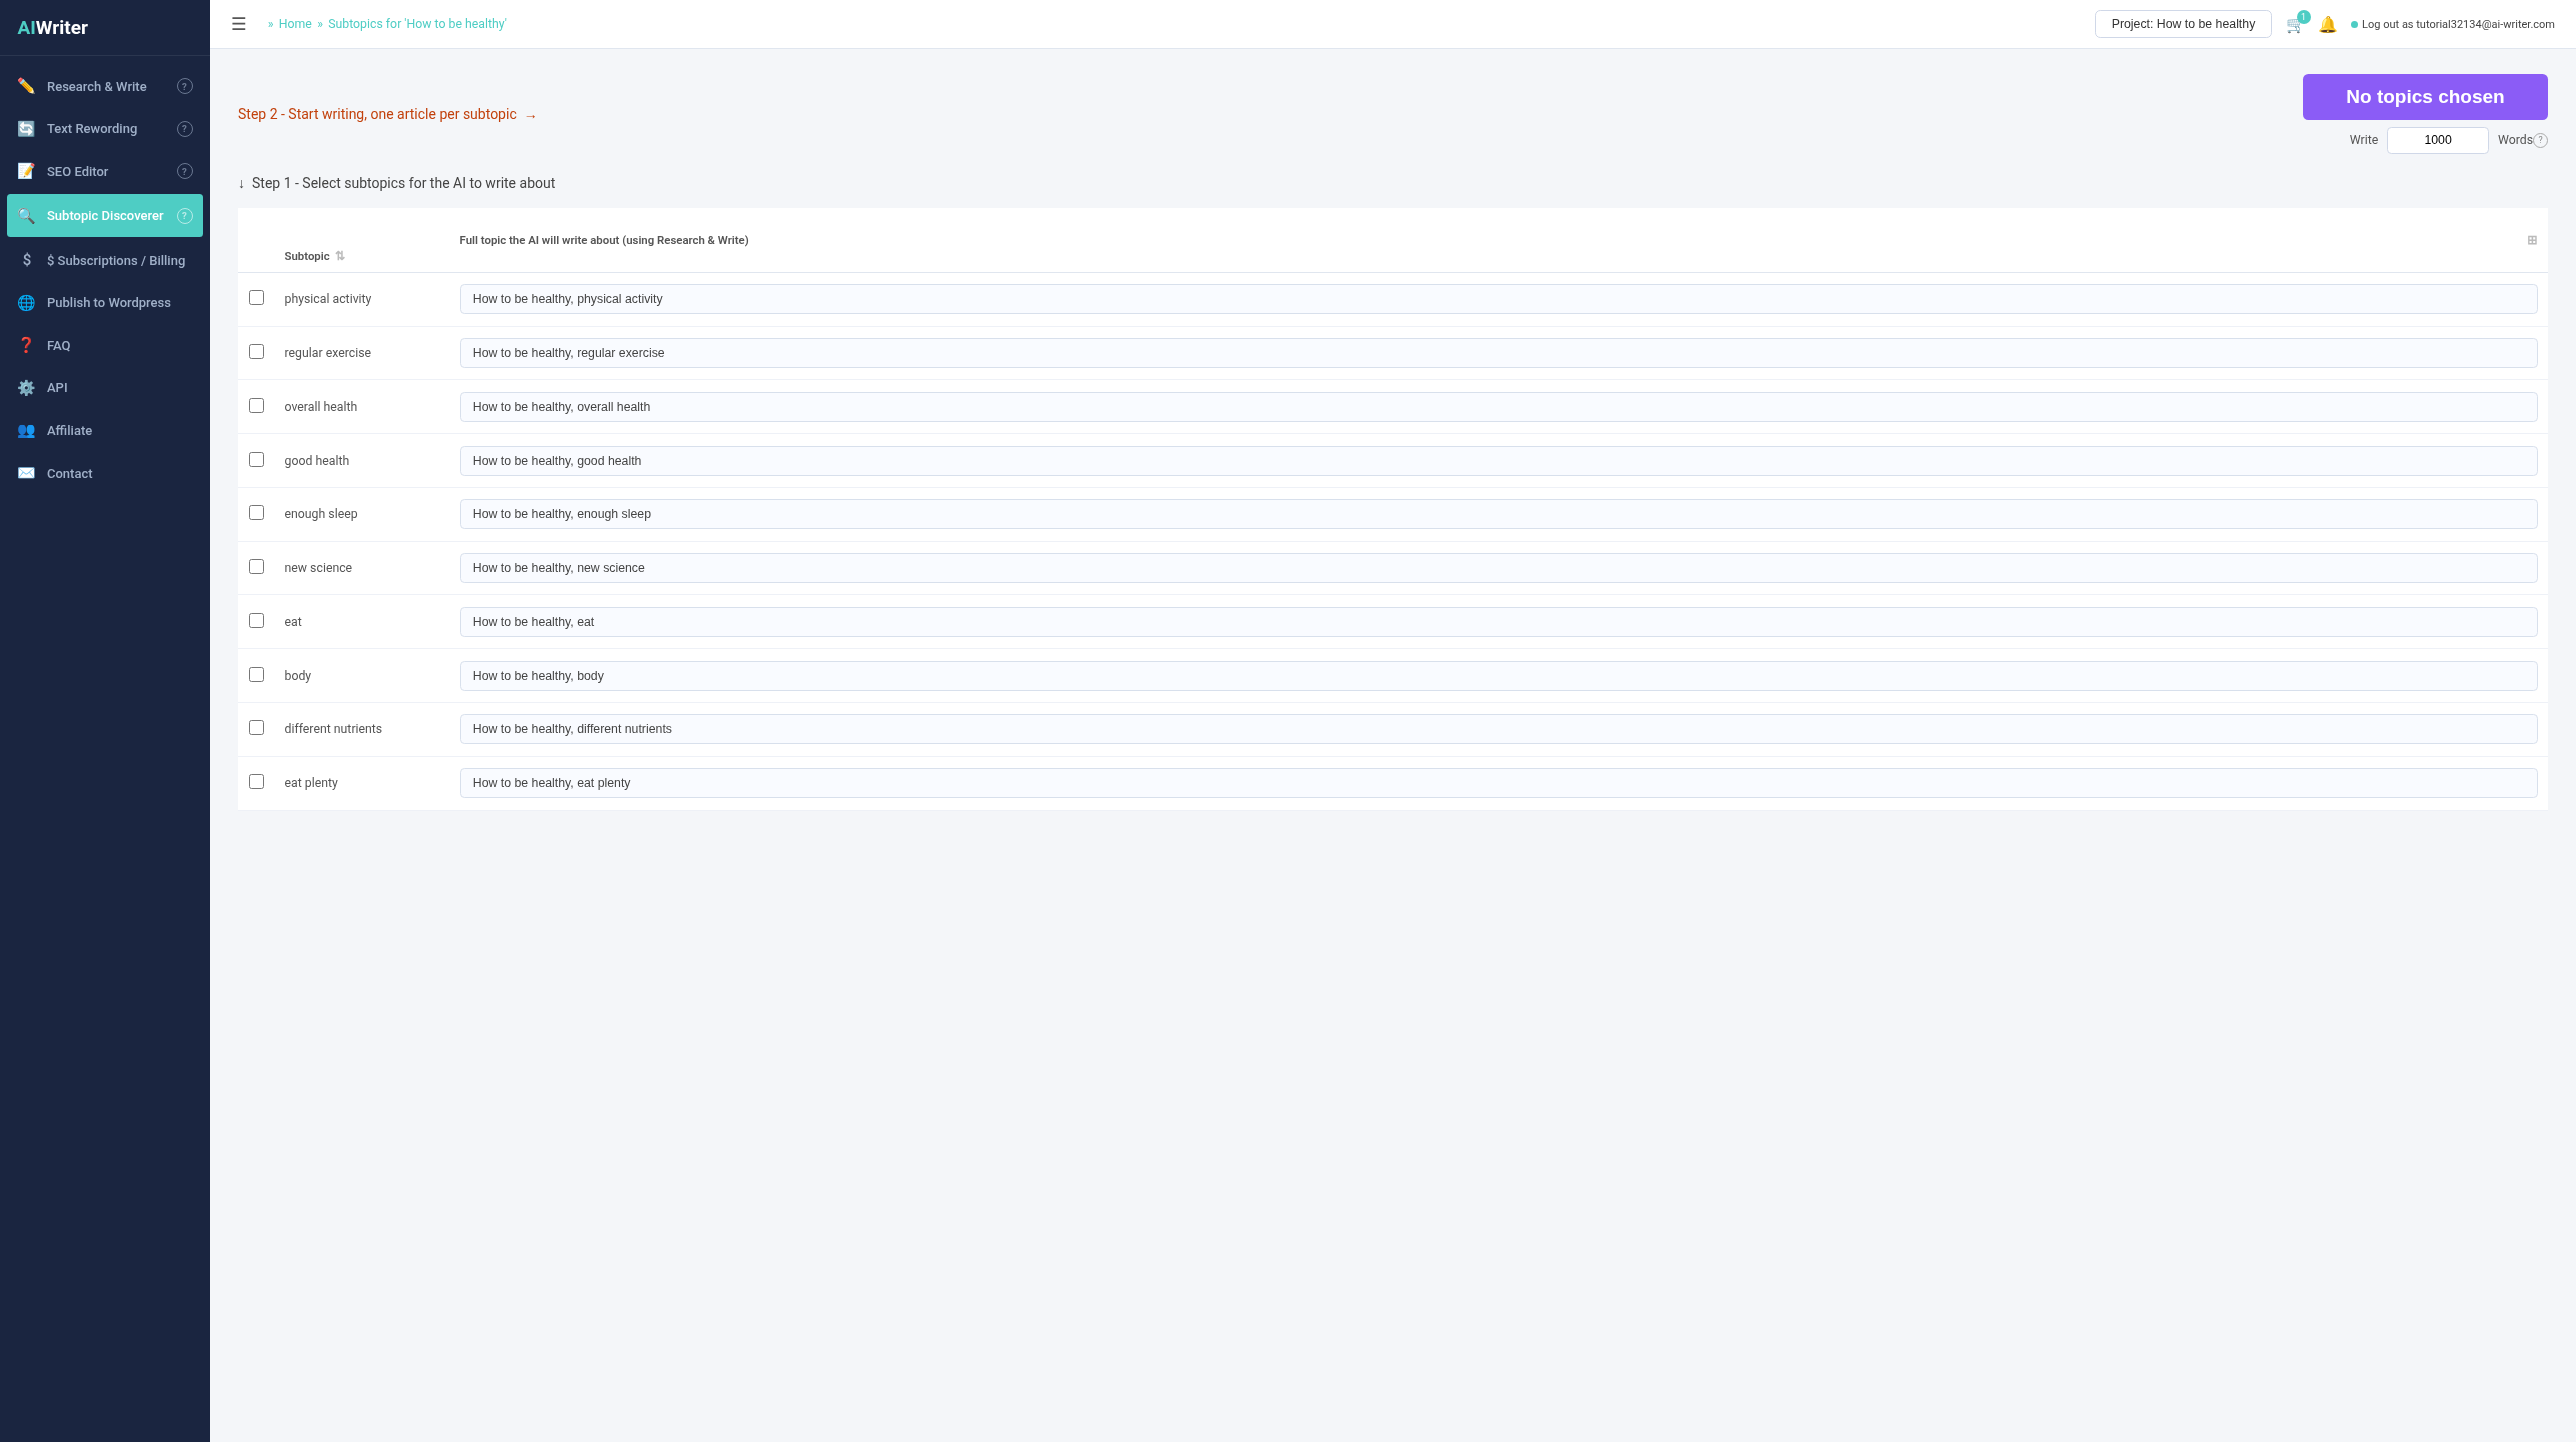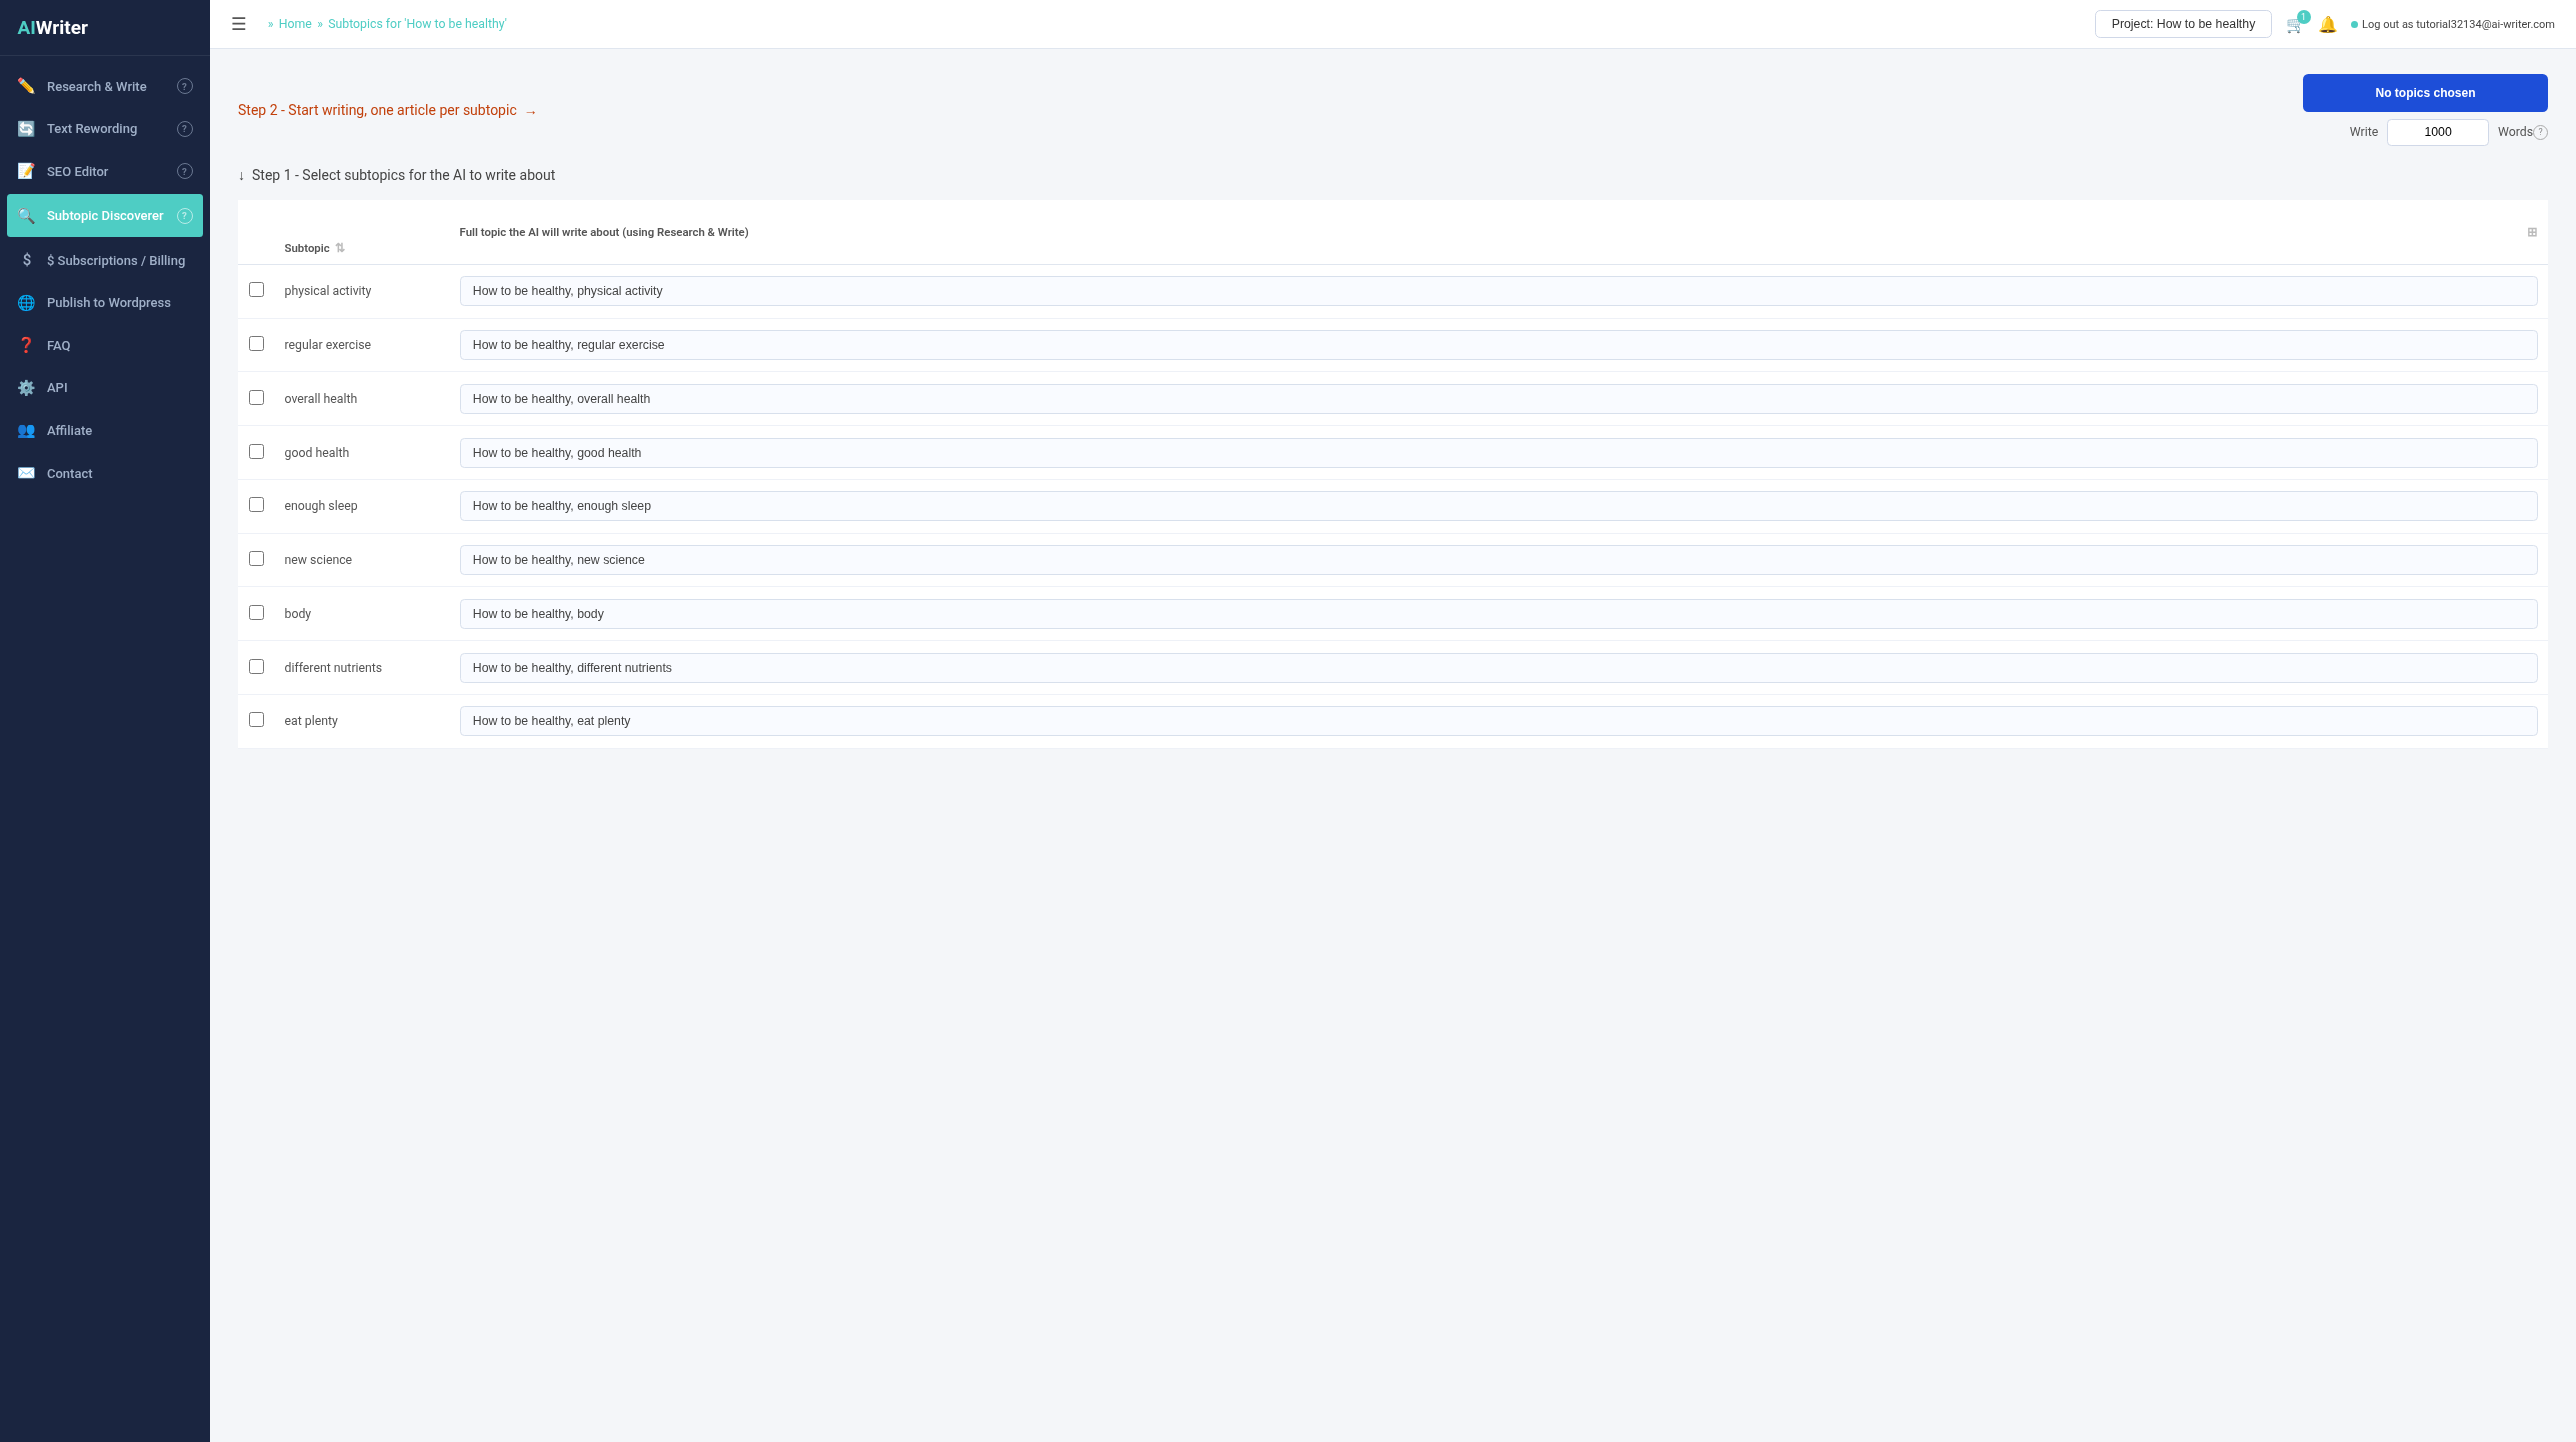--- a/index.html
+++ b/index.html
@@ -91,26 +91,26 @@
     
     .step2-bar {
       display: flex;
       align-items: center;
       justify-content: space-between;
       margin-bottom: 21px;
     }
     .step2-text { font-size: 14px; color: #c2410c; display: flex; align-items: center; gap: 7px; }
     .step2-right { display: flex; align-items: center; gap: 14px; }
     .no-topics-btn {
-      background: #1d4ed8;
+      background: #8b5cf6;
       color: #fff;
       border: none;
       border-radius: 5.3px;
       padding: 12.3px 35px;
-      font-size: 12px;
+      font-size: 19px;
       font-weight: 600;
       cursor: pointer;
       min-width: 245px;
     }
     .write-row { display: flex; align-items: center; gap: 8.8px; font-size: 12.3px; color: #555; }
     .write-input {
       border: 1.3px solid #d0d8e8;
       border-radius: 4.4px;
       padding: 5.3px 10.5px;
       font-size: 12.3px;
@@ -354,20 +354,29 @@
     </td>
     <td>new science</td>
     <td>
       <input class="full-topic-input" type="text" value="How to be healthy, new science" style="">
     </td>
   </tr>
           <tr class="data-row">
     <td>
       <input type="checkbox" class="row-checkbox" style="">
     </td>
+    <td>eat</td>
+    <td>
+      <input class="full-topic-input" type="text" value="How to be healthy, eat" style="">
+    </td>
+  </tr>
+          <tr class="data-row">
+    <td>
+      <input type="checkbox" class="row-checkbox" style="">
+    </td>
     <td>body</td>
     <td>
       <input class="full-topic-input" type="text" value="How to be healthy, body" style="">
     </td>
   </tr>
           <tr class="data-row">
     <td>
       <input type="checkbox" class="row-checkbox" style="">
     </td>
     <td>different nutrients</td>

